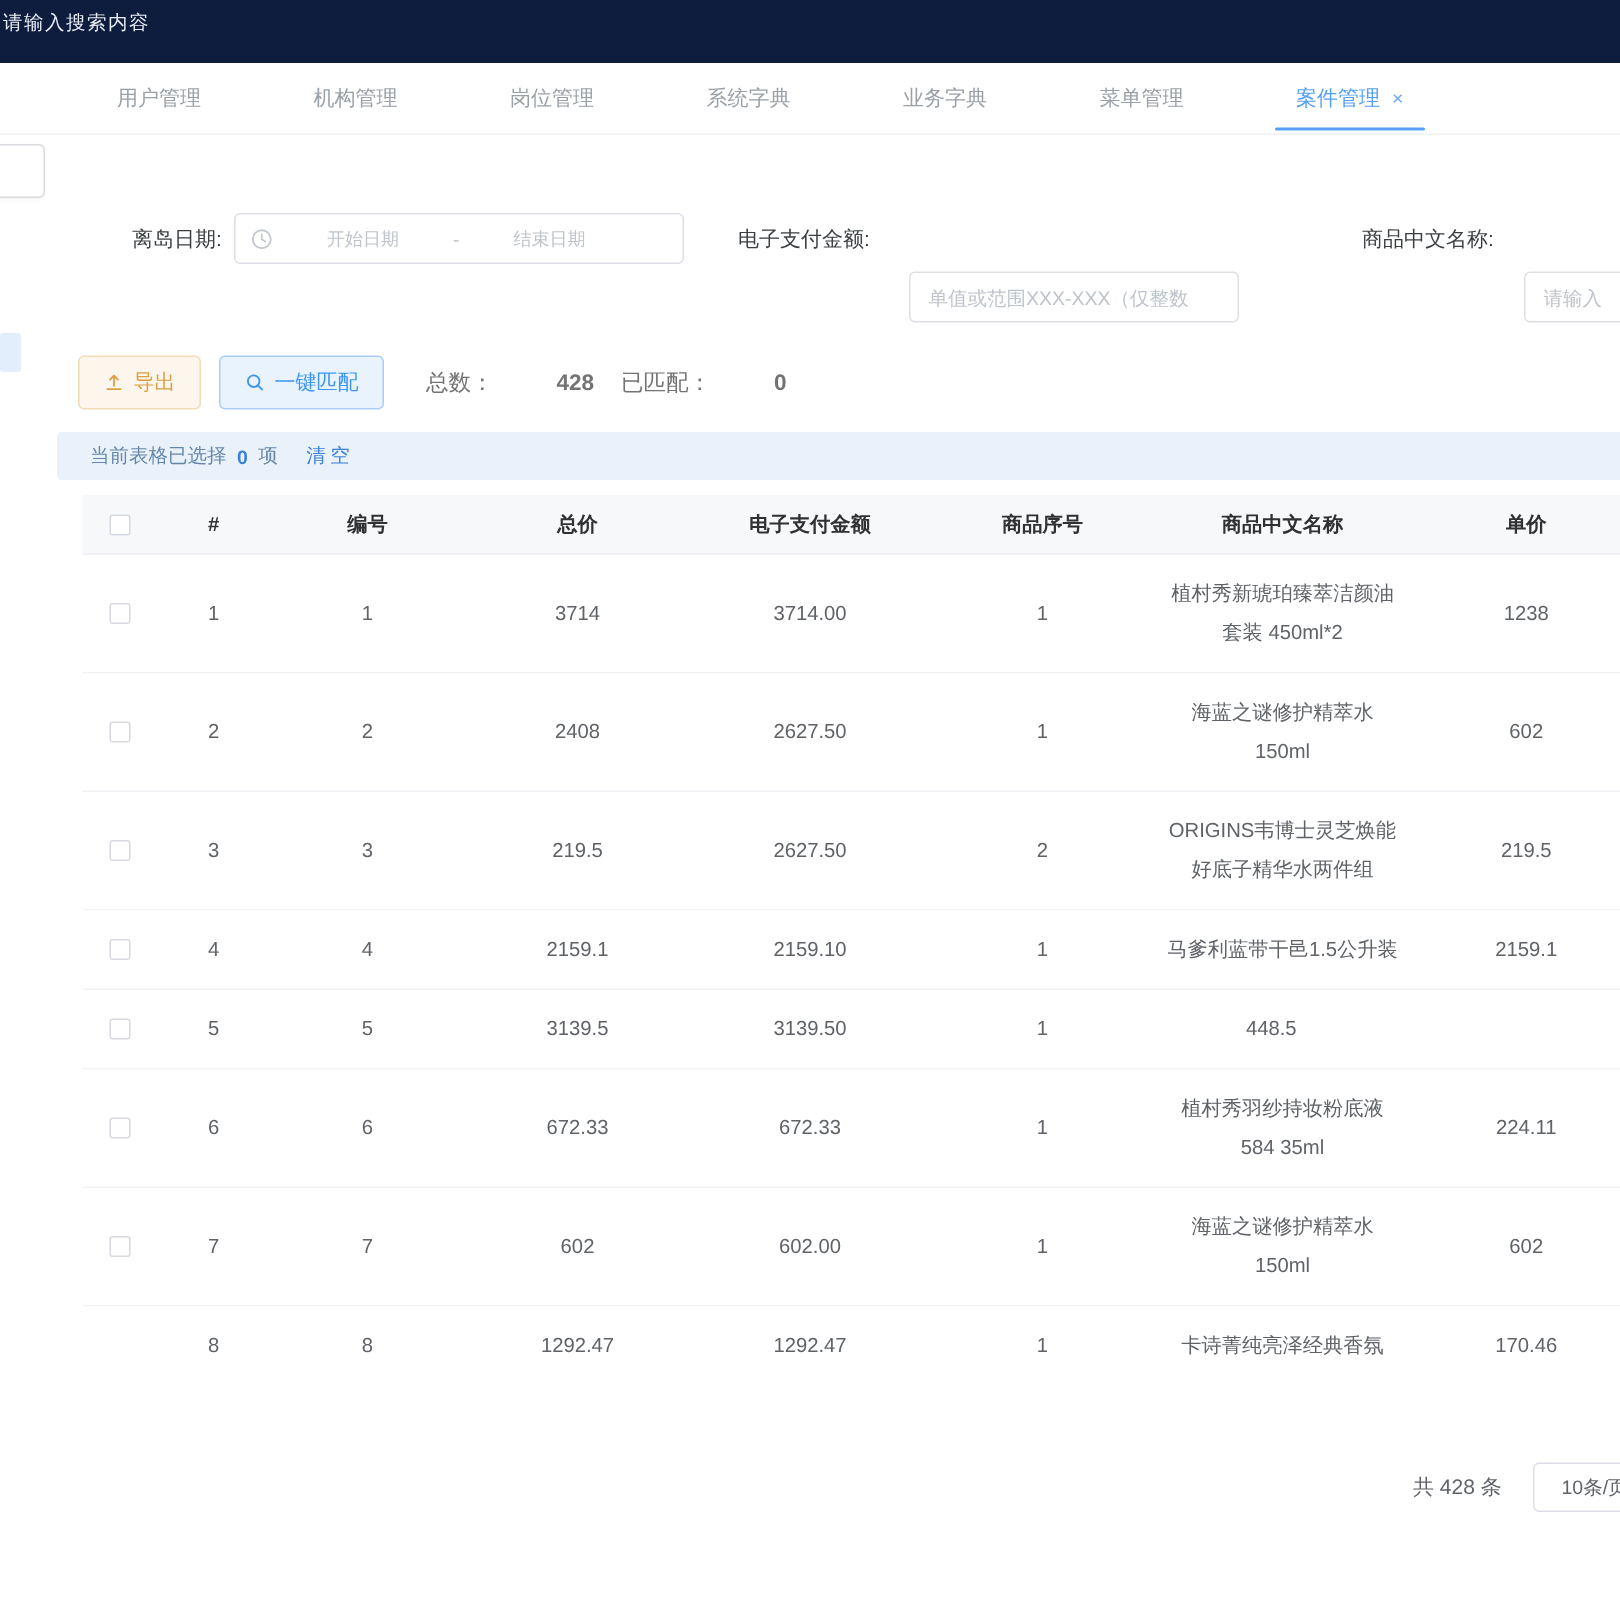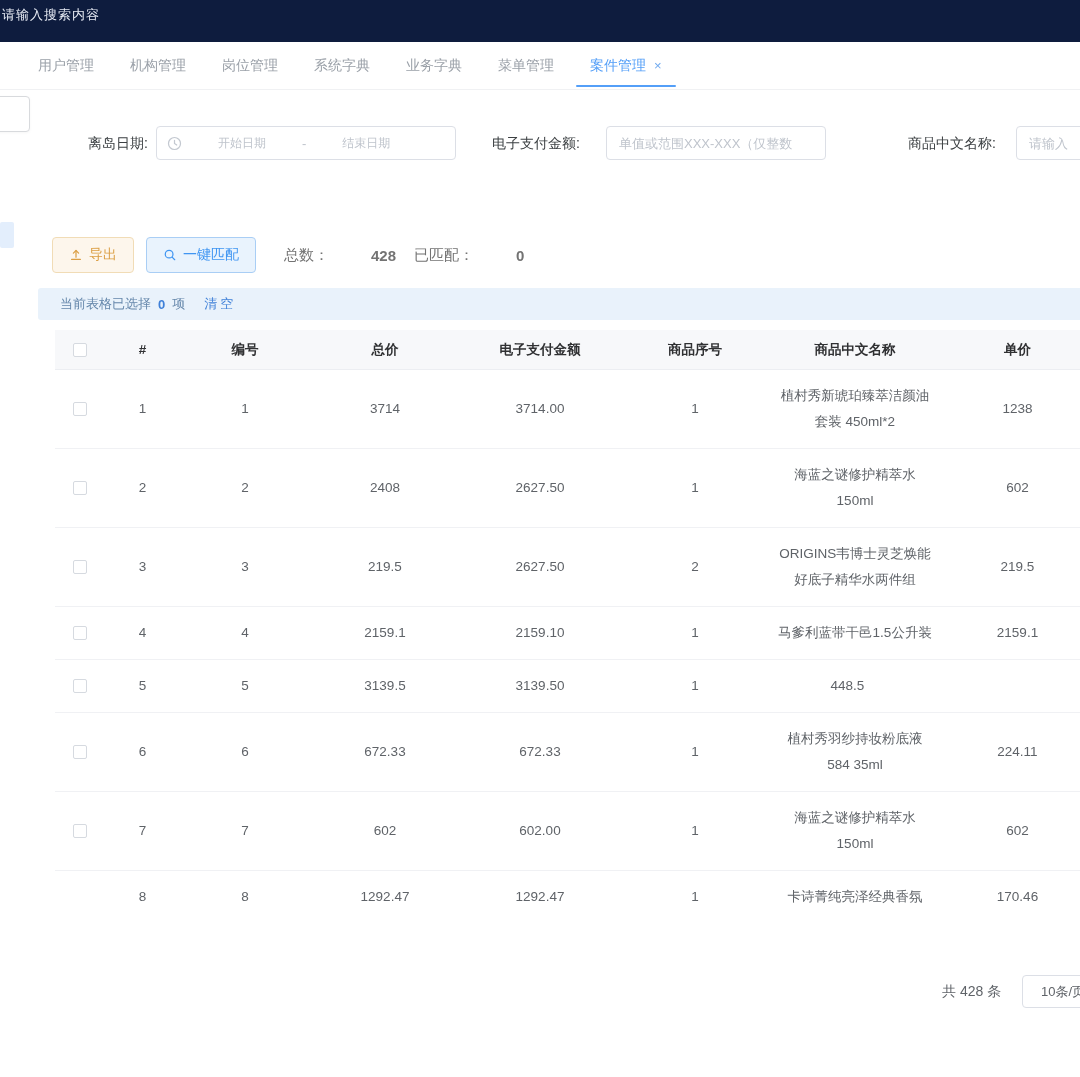--- a/index.html
+++ b/index.html
@@ -8,53 +8,53 @@
   .stage { position:relative; width:1080px; height:1077px; background:#fff; }
 
   
   .topbar { position:absolute; left:0; top:0; width:1080px; height:42px;
     background:#0e1c3e; display:flex; align-items:flex-start; padding:6px 0 0 2px; }
   .topbar .search-text { color:#e8ecf5; font-size:13px; letter-spacing:1px; }
 
   
   .tabbar { position:absolute; left:0; top:42px; width:1080px; height:48px;
     background:#fff; border-bottom:1px solid #f0f1f3; display:flex; align-items:center;
-    padding-left:38px; gap:36px; }
+    padding-left:78px; gap:75px; }
   .tab { position:relative; font-size:14px; color:#9aa0a8; cursor:pointer;
     display:flex; align-items:center; gap:8px; height:100%; }
   .tab.active { color:#549ff8; }
   .tab.active::after { content:""; position:absolute; left:-14px; right:-14px; bottom:2px;
     height:2px; background:#549ff8; border-radius:1px; }
   .tab .close-x { font-size:13px; color:#6fa9ef; }
 
   
   .corner-box { position:absolute; left:-20px; top:96px; width:50px; height:36px;
     background:#fff; border:1px solid #d8dadd; border-radius:4px;
     box-shadow:0 1px 3px rgba(0,0,0,.04); }
   .left-sliver { position:absolute; left:0; top:222px; width:14px; height:26px;
     background:#e3eefc; border-radius:2px; }
 
   
-  .filters { position:absolute; left:0; top:126px; width:1080px; height:36px; }
+  .filters { position:absolute; left:0; top:142px; width:1080px; height:36px; }
   .f-label { position:absolute; top:9px; font-size:14px; color:#3c4043; }
   .lbl-date { left:88px; }
   .lbl-amount { left:492px; }
   .lbl-name { left:908px; }
   .range-box { position:absolute; left:156px; top:0; width:300px; height:34px;
     border:1px solid #dcdfe6; border-radius:4px; background:#fff;
     display:flex; align-items:center; padding:0 10px; gap:6px; }
   .range-box .ph-input { border:none; outline:none; width:108px; text-align:center;
     font-size:12px; color:#737373; background:transparent; font-family:inherit; }
   .range-box .ph-input::placeholder { color:#bfc4cc; }
   .range-sep { color:#bfc4cc; font-size:13px; }
   .clock { width:15px; height:15px; flex:0 0 auto; }
   .amount-box { position:absolute; left:606px; top:0; width:220px; height:34px; }
   .name-box { position:absolute; left:1016px; top:0; width:150px; height:34px; }
   .text-input { width:100%; height:100%; border:1px solid #dcdfe6; border-radius:4px;
-    padding:0 12px; font-size:13px; color:#3c4043; outline:none; font-family:inherit; }
+    padding:0 12px; font-size:13px; color:#3c4043; outline:none; font-family:inherit;margin-top:39px; }
   .text-input::placeholder { color:#bfc4cc; }
 
   
   .toolbar { position:absolute; left:52px; top:237px; display:flex; align-items:center; }
   .btn { height:36px; border-radius:4px; font-size:14px; display:flex; align-items:center;
     gap:6px; padding:12px 16px; cursor:pointer; }
   .btn-export { background:#fdf6ec; border:1px solid #f1dcb6; color:#db9f44; }
   .btn-match { background:#e9f3fd; border:1px solid #a9cef5; color:#3f95f2; margin-left:12px; }
   .btn svg { display:block; }
   .counts { margin-left:28px; font-size:15px; color:#737373; display:flex; gap:6px; align-items:center; }

